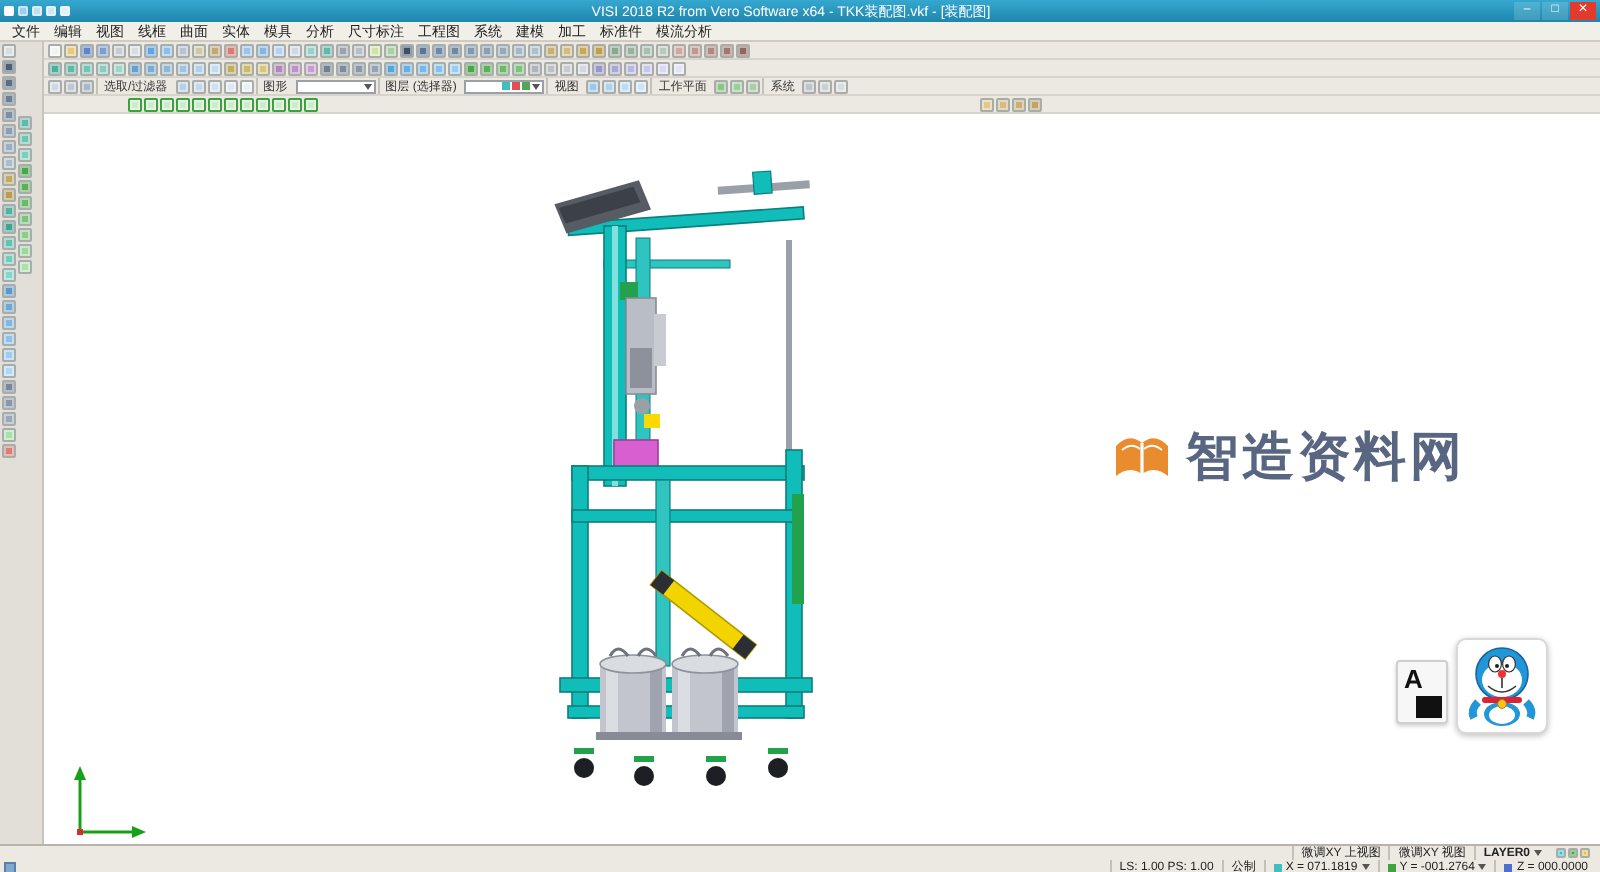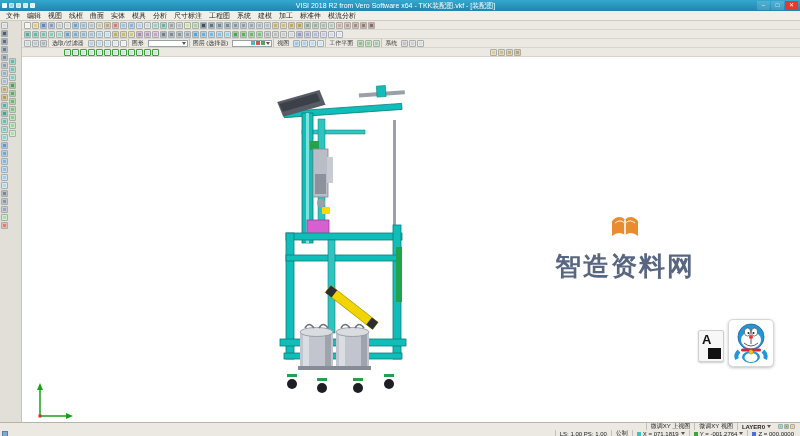--- a/index.html
+++ b/index.html
@@ -40,21 +40,21 @@
               display:flex; align-items:center; justify-content:flex-end; gap:1px; padding:0 1px; }
   .dropdown.chips i { width:4px; height:4px; display:inline-block; }
   .chip-a{background:var(--chip-x);} .chip-b{background:#e05050;} .chip-c{background:#50a850;}
   .caret { width:0; height:0; border-left:2px solid transparent; border-right:2px solid transparent;
            border-top:3px solid #555; display:inline-block; }
 
   
   .viewport { position:relative; margin-left:22px; height:365px; background:#ffffff; overflow:hidden; }
   .machine { position:absolute; left:0; top:0; }
   .mc-teal { fill:var(--teal); }
-  .watermark { position:absolute; left:533px; top:154px; display:flex; align-items:center; gap:6px; opacity:.92;flex-direction:column; }
+  .watermark { position:absolute; left:533px; top:154px; display:flex; align-items:center; gap:6px; opacity:.92; }
   .wm-text { font-size:26px; font-weight:bold; color:var(--watermark-text); letter-spacing:2px; white-space:nowrap; }
   .a-card { position:absolute; left:676px; top:273px; width:26px; height:32px; background:#f7f7f7;
             border:1px solid #cfcfcf; border-radius:2px; box-shadow:0 1px 2px rgba(0,0,0,.2); }
   .a-letter { position:absolute; left:3px; top:1px; font-size:13px; font-weight:bold; color:#111; }
   .a-block { position:absolute; right:2px; bottom:2px; width:13px; height:11px; background:#111; }
   .doraemon-card { position:absolute; left:706px; top:262px; width:46px; height:48px; background:#fff;
             border:1px solid #d8d8d8; border-radius:5px; box-shadow:0 1px 3px rgba(0,0,0,.25);
             display:flex; align-items:center; justify-content:center; }
   .axis { position:absolute; left:10px; bottom:2px; }
 

